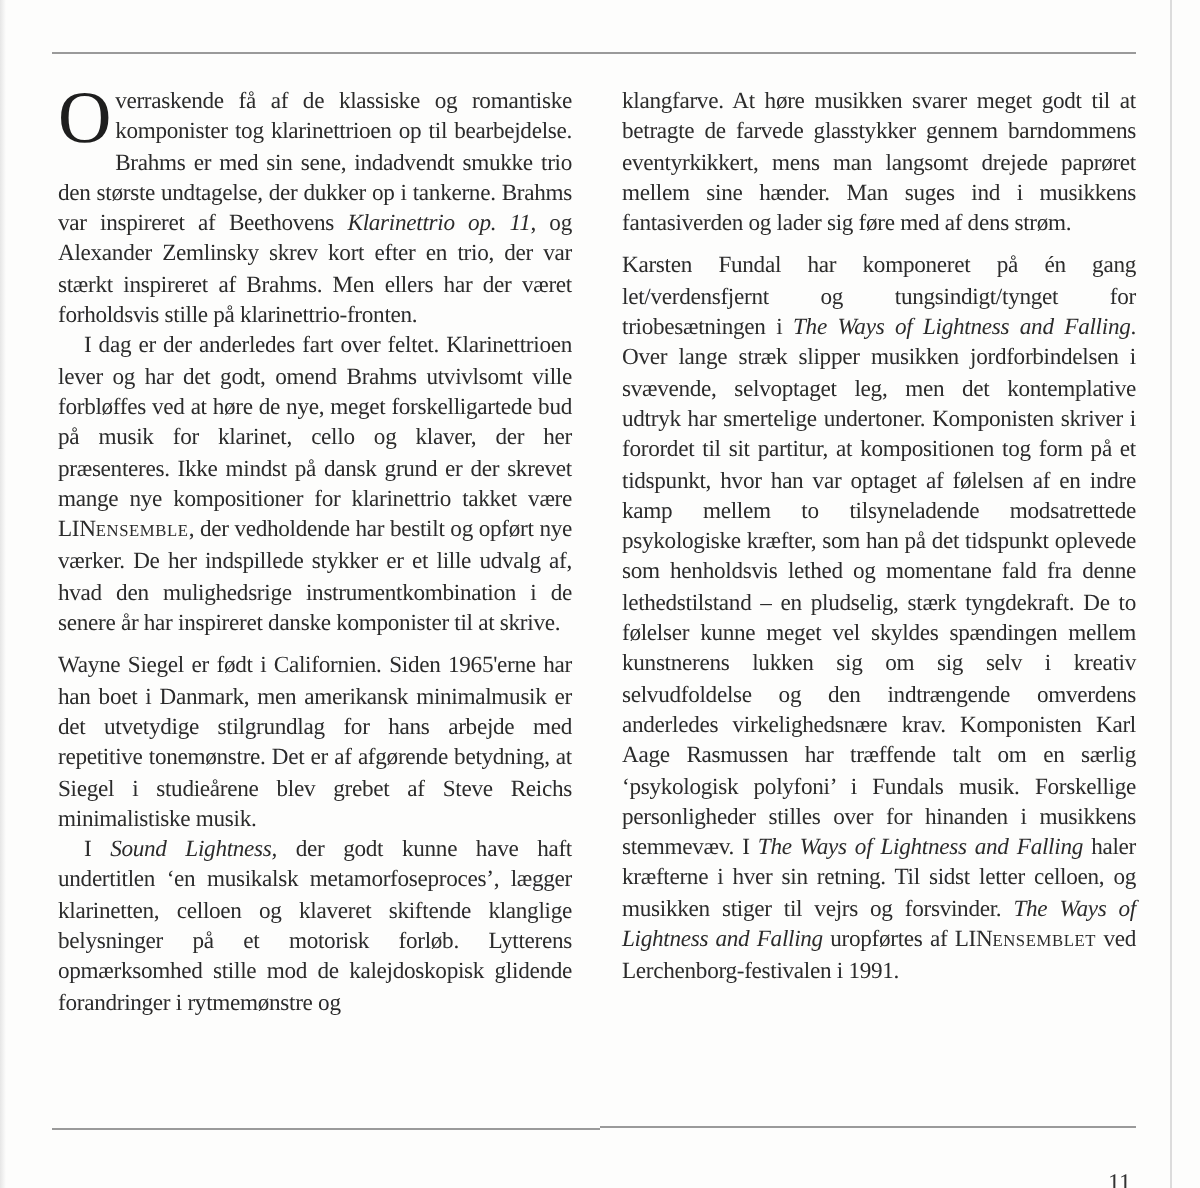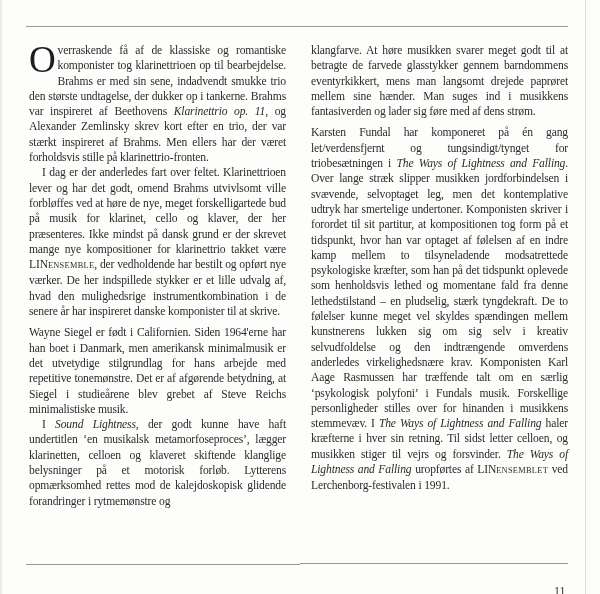--- a/index.html
+++ b/index.html
@@ -60,24 +60,24 @@
 <div class="rule rule-top-right"></div>
 
 <div class="col col-left">
   <p>
     <span class="dropcap">O</span><span>verraskende få af de klassiske og romantiske komponister tog klarinettrioen op til bearbejdelse. Brahms er med sin sene, indadvendt smukke trio den største undtagelse, der dukker op i tankerne. Brahms var inspireret af Beethovens </span><i>Klarinettrio op. 11</i><span>, og Alexander Zemlinsky skrev kort efter en trio, der var stærkt inspireret af Brahms. Men ellers har der været forholdsvis stille på klarinettrio-fronten.</span>
   </p>
   <p class="indent">
     <span>I dag er der anderledes fart over feltet. Klarinettrioen lever og har det godt, omend Brahms utvivlsomt ville forbløffes ved at høre de nye, meget forskelligartede bud på musik for klarinet, cello og klaver, der her præsenteres. Ikke mindst på dansk grund er der skrevet mange nye kompositioner for klarinettrio takket være </span><span><span>LIN</span><span class="sc">ensemble</span></span><span>, der vedholdende har bestilt og opført nye værker. De her indspillede stykker er et lille udvalg af, hvad den mulighedsrige instrumentkombination i de senere år har inspireret danske komponister til at skrive.</span>
   </p>
   <p class="gap">
-    <span>Wayne Siegel er født i Californien. Siden 1964'erne har han boet i Danmark, men amerikansk minimalmusik er det utvetydige stilgrundlag for hans arbejde med repetitive tonemønstre. Det er af afgørende betydning, at Siegel i studieårene blev grebet af Steve Reichs minimalistiske musik.</span>
+    <span>Wayne Siegel er født i Californien. Siden 1965'erne har han boet i Danmark, men amerikansk minimalmusik er det utvetydige stilgrundlag for hans arbejde med repetitive tonemønstre. Det er af afgørende betydning, at Siegel i studieårene blev grebet af Steve Reichs minimalistiske musik.</span>
   </p>
   <p class="indent">
-    <span>I </span><i>Sound Lightness,</i><span> der godt kunne have haft undertitlen ‘en musikalsk metamorfoseproces’, lægger klarinetten, celloen og klaveret skiftende klanglige belysninger på et motorisk forløb. Lytterens opmærksomhed rettes mod de kalejdoskopisk glidende forandringer i rytmemønstre og</span>
+    <span>I </span><i>Sound Lightness,</i><span> der godt kunne have haft undertitlen ‘en musikalsk metamorfoseproces’, lægger klarinetten, celloen og klaveret skiftende klanglige belysninger på et motorisk forløb. Lytterens opmærksomhed stille mod de kalejdoskopisk glidende forandringer i rytmemønstre og</span>
   </p>
 </div>
 
 <div class="col col-right">
   <p>
     <span>klangfarve. At høre musikken svarer meget godt til at betragte de farvede glasstykker gennem barndommens eventyrkikkert, mens man langsomt drejede paprøret mellem sine hænder. Man suges ind i musikkens fantasiverden og lader sig føre med af dens strøm.</span>
   </p>
   <p class="gap">
     <span>Karsten Fundal har komponeret på én gang let/verdensfjernt og tungsindigt/tynget for triobesætningen i </span><i>The Ways of Lightness and Falling</i><span>. Over lange stræk slipper musikken jordforbindelsen i svævende, selvoptaget leg, men det kontemplative udtryk har smertelige undertoner. Komponisten skriver i forordet til sit partitur, at kompositionen tog form på et tidspunkt, hvor han var optaget af følelsen af en indre kamp mellem to tilsyneladende modsatrettede psykologiske kræfter, som han på det tidspunkt oplevede som henholdsvis lethed og momentane fald fra denne lethedstilstand – en pludselig, stærk tyngdekraft. De to følelser kunne meget vel skyldes spændingen mellem kunstnerens lukken sig om sig selv i kreativ selvudfoldelse og den indtrængende omverdens anderledes virkelighedsnære krav. Komponisten Karl Aage Rasmussen har træffende talt om en særlig ‘psykologisk polyfoni’ i Fundals musik. Forskellige personligheder stilles over for hinanden i musikkens stemmevæv. I </span><i>The Ways of Lightness and Falling</i><span> haler kræfterne i hver sin retning. Til sidst letter celloen, og musikken stiger til vejrs og forsvinder. </span><i>The Ways of Lightness and Falling</i><span> uropførtes af </span><span><span>LIN</span><span class="sc">ensemblet</span></span><span> ved Lerchenborg-festivalen i 1991.</span>
   </p>

